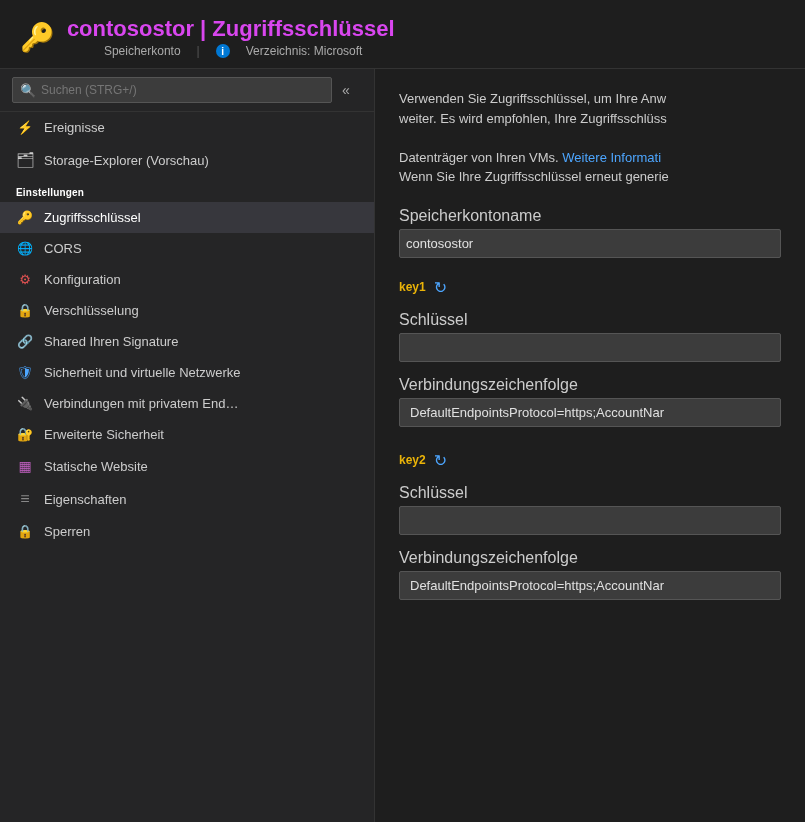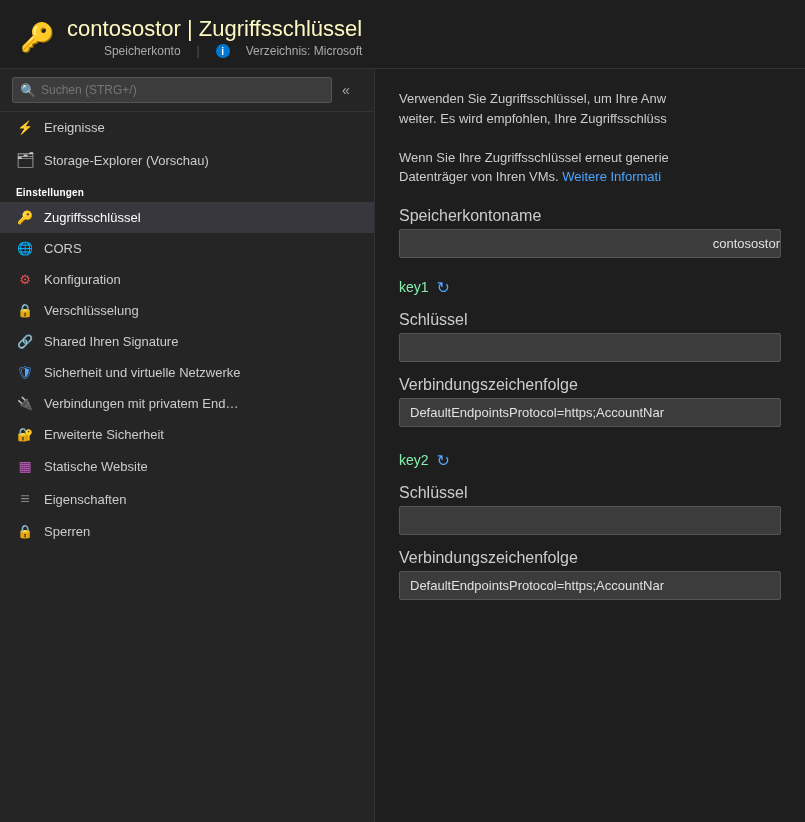--- a/index.html
+++ b/index.html
@@ -23,22 +23,22 @@
       display: flex;
       align-items: center;
       gap: 12px;
     }
     .header-key-icon {
       font-size: 28px;
       color: #f0c040;
     }
     .header-text h1 {
       font-size: 22px;
-      font-weight: 400;
-      color: #fef9c3;
+      font-weight: 700;
+      color: #d946ef;
       white-space: nowrap;
       text-align: center;
     }
     .header-sub {
       display: flex;
       gap: 16px;
       margin-top: 2px;
       font-size: 12px;
       color: #aaa;
       margin-left: 37px;
@@ -180,23 +180,23 @@
     }
 
     .key-section-header {
       display: flex;
       align-items: center;
       gap: 8px;
       margin-top: 20px;
       margin-bottom: 4px;
     }
     .key-section-header .key-label {
-      font-size: 14px;
-      font-weight: 400;
-      color: #86efac;
+      font-size: 12px;
+      font-weight: 700;
+      color: #eab308;
     }
     .refresh-icon {
       color: #4da6ff;
       font-size: 16px;
       cursor: pointer;
       display: inline-flex;
       align-items: center;
     }
   </style>
 </head>
@@ -283,30 +283,30 @@
       </div>
 
     </div>
   </div>
 
   <div class="content">
     <div class="content-desc">
       <p>Verwenden Sie Zugriffsschlüssel, um Ihre Anw</p>
       <p>weiter. Es wird empfohlen, Ihre Zugriffsschlüss</p>
       <br>
-      <p>Wenn Sie Ihre Zugriffsschlüssel erneut generie</p>
       <p>
         <span>Datenträger von Ihren VMs.</span>
         <a href="#">Weitere Informati</a>
       </p>
+      <p>Wenn Sie Ihre Zugriffsschlüssel erneut generie</p>
     </div>
 
     
     <div class="field-label">Speicherkontoname</div>
-    <input type="text" class="field-input" style="background: rgb(60, 60, 60); border: 1px solid rgb(85, 85, 85); color: rgb(224, 224, 224); padding: 6px 0; font-size: 13px; width: 100%; outline: none; border-radius: 2px; text-align: right;" readonly="" value="contosostor">
+    <input type="text" class="field-input" style="background: rgb(60, 60, 60); border: 1px solid rgb(85, 85, 85); color: rgb(224, 224, 224); padding: 6px 6px; font-size: 13px; width: 100%; outline: none; border-radius: 2px;" readonly="" value="contosostor">
 
     
     <div class="key-section-header">
       <span class="key-label">key1</span>
       <span class="refresh-icon">↻</span>
     </div>
 
     <div class="field-label">Schlüssel</div>
     <input type="password" class="field-input" style="background: rgb(60, 60, 60); border: 1px solid rgb(85, 85, 85); color: rgb(224, 224, 224); padding: 6px 10px; font-size: 13px; width: 100%; outline: none; border-radius: 2px;" value="" readonly="">
 

